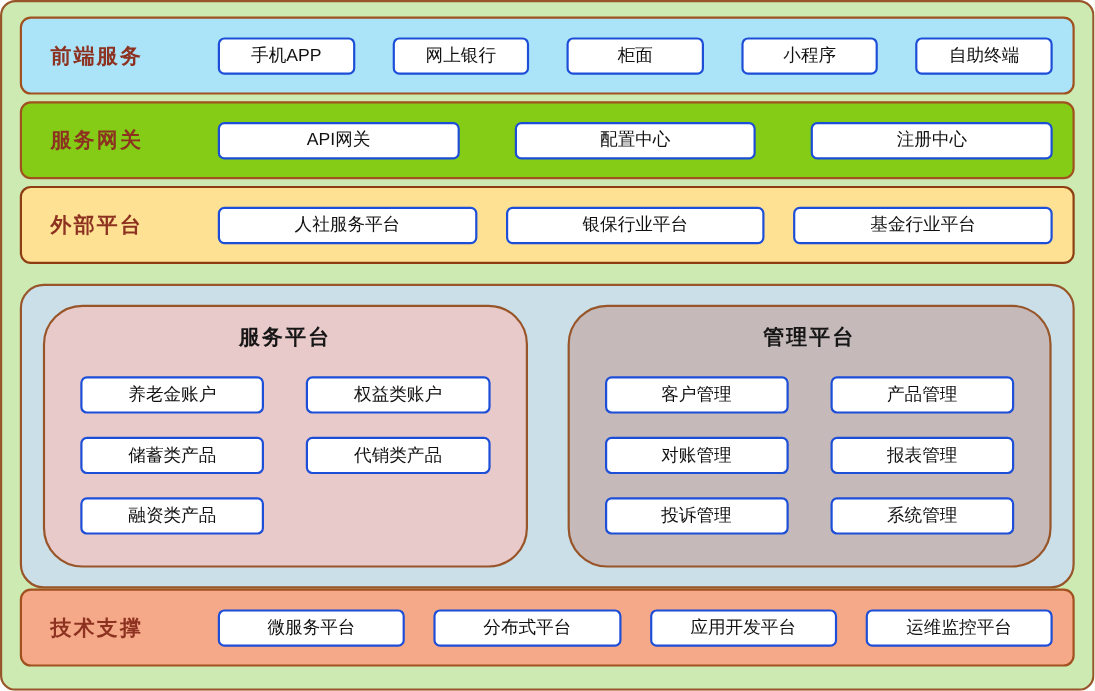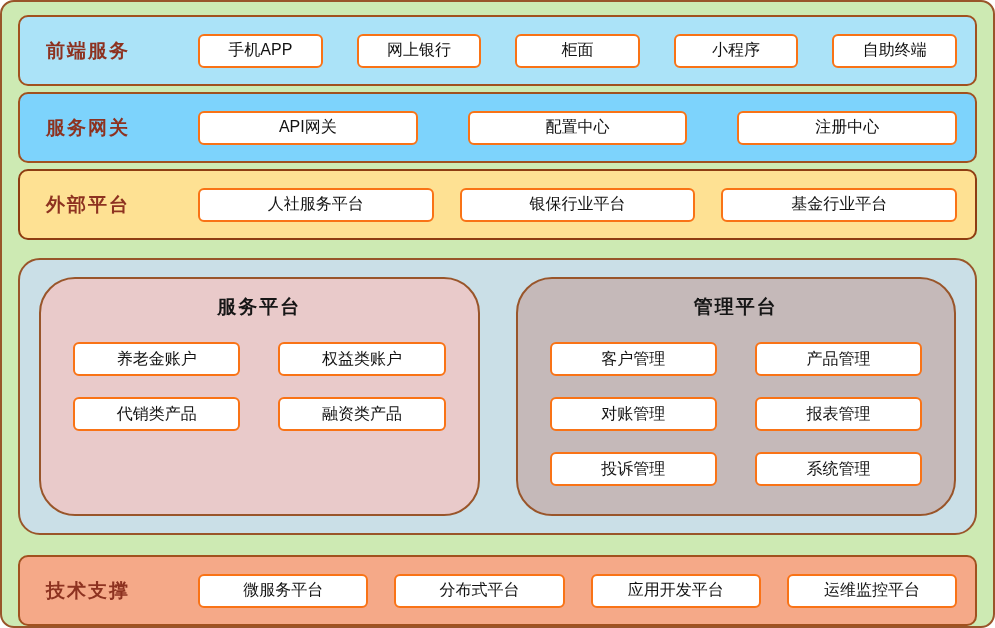--- a/index.html
+++ b/index.html
@@ -22,21 +22,21 @@
     display: flex;
     align-items: center;
     border: 2px solid #a1511f;
     border-radius: 10px;
     height: 71px;
     padding: 0 18px 0 26px;
     flex: none;
   }
   .band + .band { margin-top: 6px; }
   .band-frontend { background: #abe3f8; }
-  .band-gateway  { background: #7dd3fc; }
+  .band-gateway  { background: #84cc16; }
   .band-external { background: #fee193; border-color: #8e3d12; }
   .band-tech     { background: #f5a988; justify-content: center; }
   .band-label {
     width: 152px;
     flex: none;
     font-size: 19px;
     font-weight: bold;
     color: #8d3220;
     letter-spacing: 2px;
   }
@@ -44,33 +44,33 @@
     flex: 1;
     display: flex;
     align-items: center;
   }
   .items-5 { gap: 34px; }
   .items-4 { gap: 26px; }
   .items-3 { gap: 50px; align-items: center; }
   .band-items .chip { flex: 1; }
   .chip {
     background: #ffffff;
-    border: 2px solid #f97316;
+    border: 2px solid #1d4ed8;
     border-radius: 6px;
     height: 34px;
     display: flex;
     align-items: center;
     justify-content: center;
     font-size: 16px;
     color: #111111;
     white-space: nowrap;
   }
   .middle {
     margin-top: 18px;
-    margin-bottom: 20px;
+    margin-bottom: 0;
     height: 277px;
     flex: none;
     background: #cadfe7;
     border: 2px solid #99552a;
     border-radius: 22px;
     padding: 17px 19px;
     display: flex;
     gap: 36px;
   }
   .panel {
@@ -130,20 +130,21 @@
     </div>
   </div>
 
   <div class="middle">
 
     <div class="panel panel-service">
       <div class="panel-title">服务平台</div>
       <div class="panel-grid">
         <div class="chip">养老金账户</div>
         <div class="chip">权益类账户</div>
+        <div class="chip">储蓄类产品</div>
         <div class="chip">代销类产品</div>
         <div class="chip">融资类产品</div>
       </div>
     </div>
 
     <div class="panel panel-mgmt">
       <div class="panel-title">管理平台</div>
       <div class="panel-grid">
         <div class="chip">客户管理</div>
         <div class="chip">产品管理</div>

